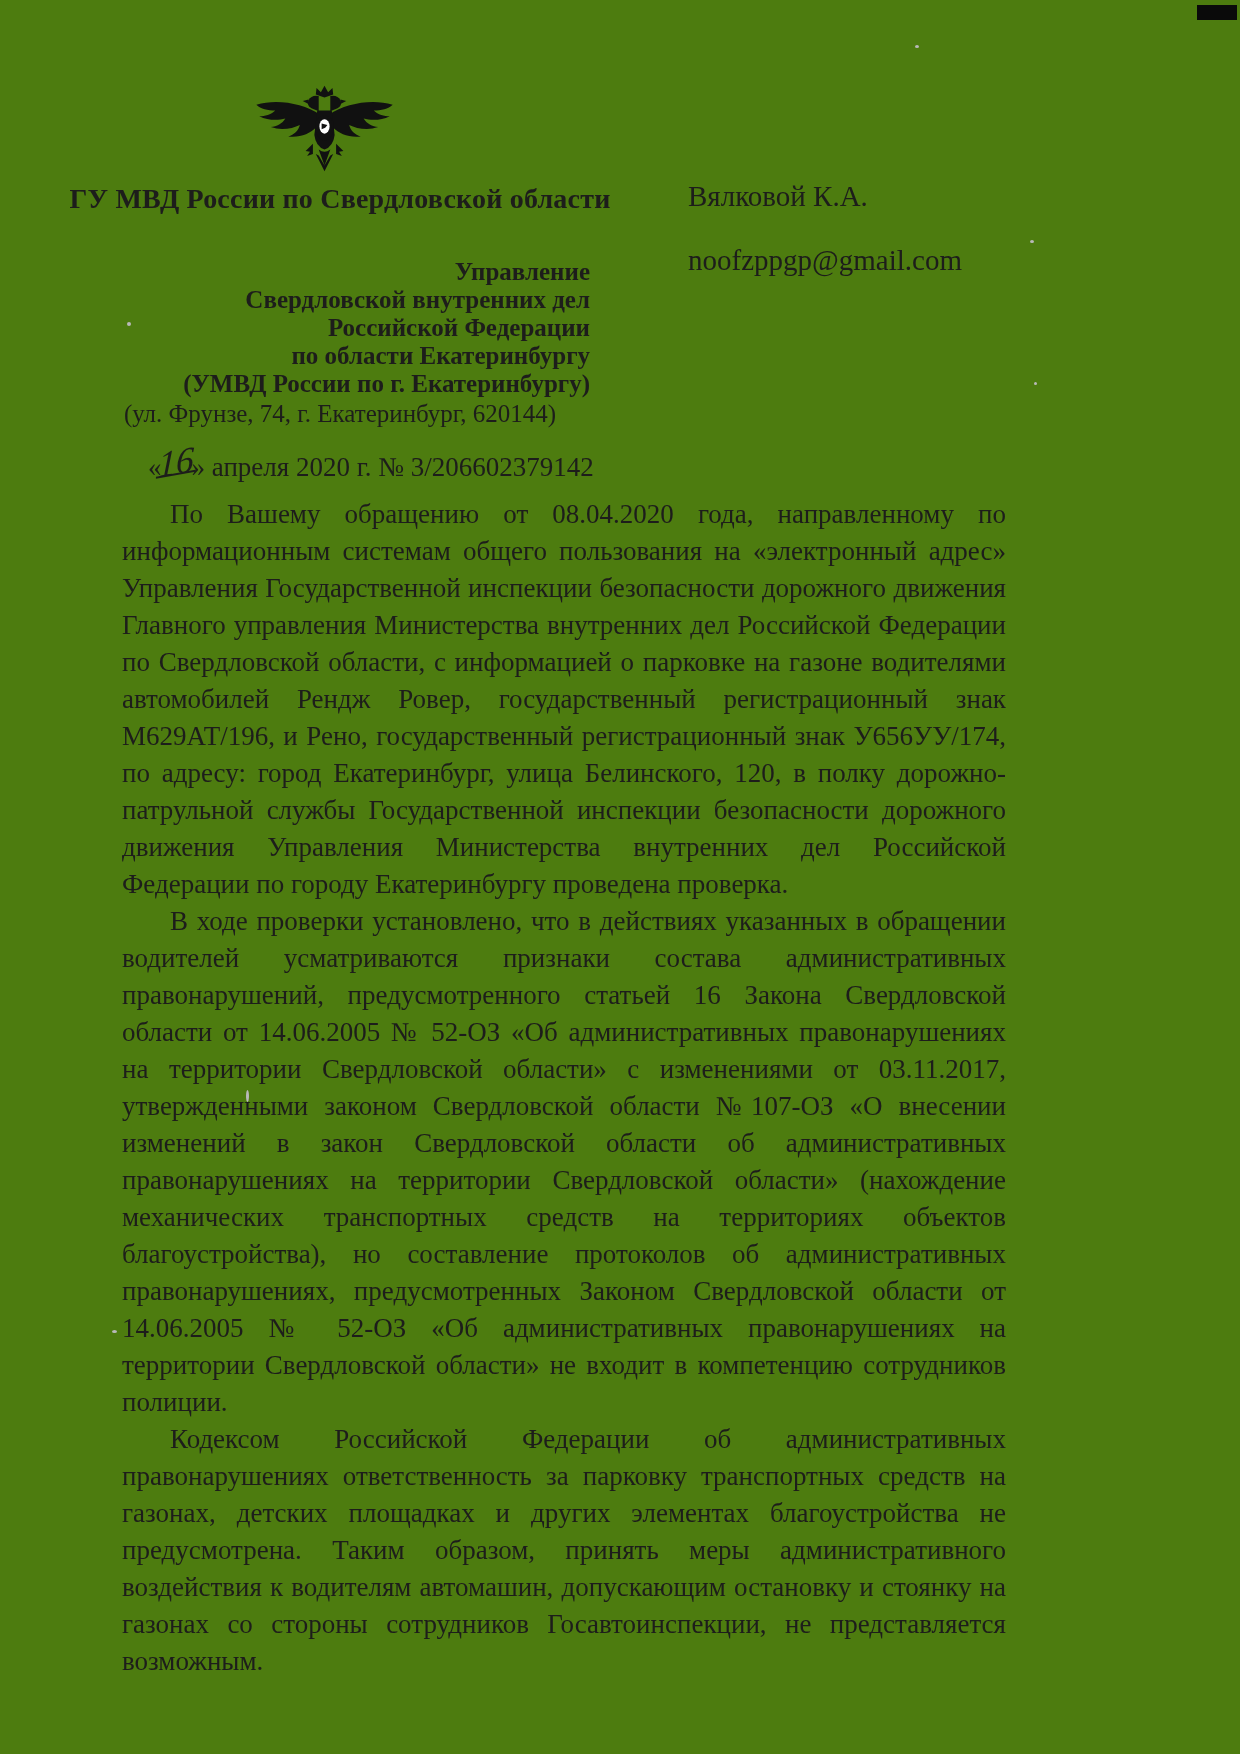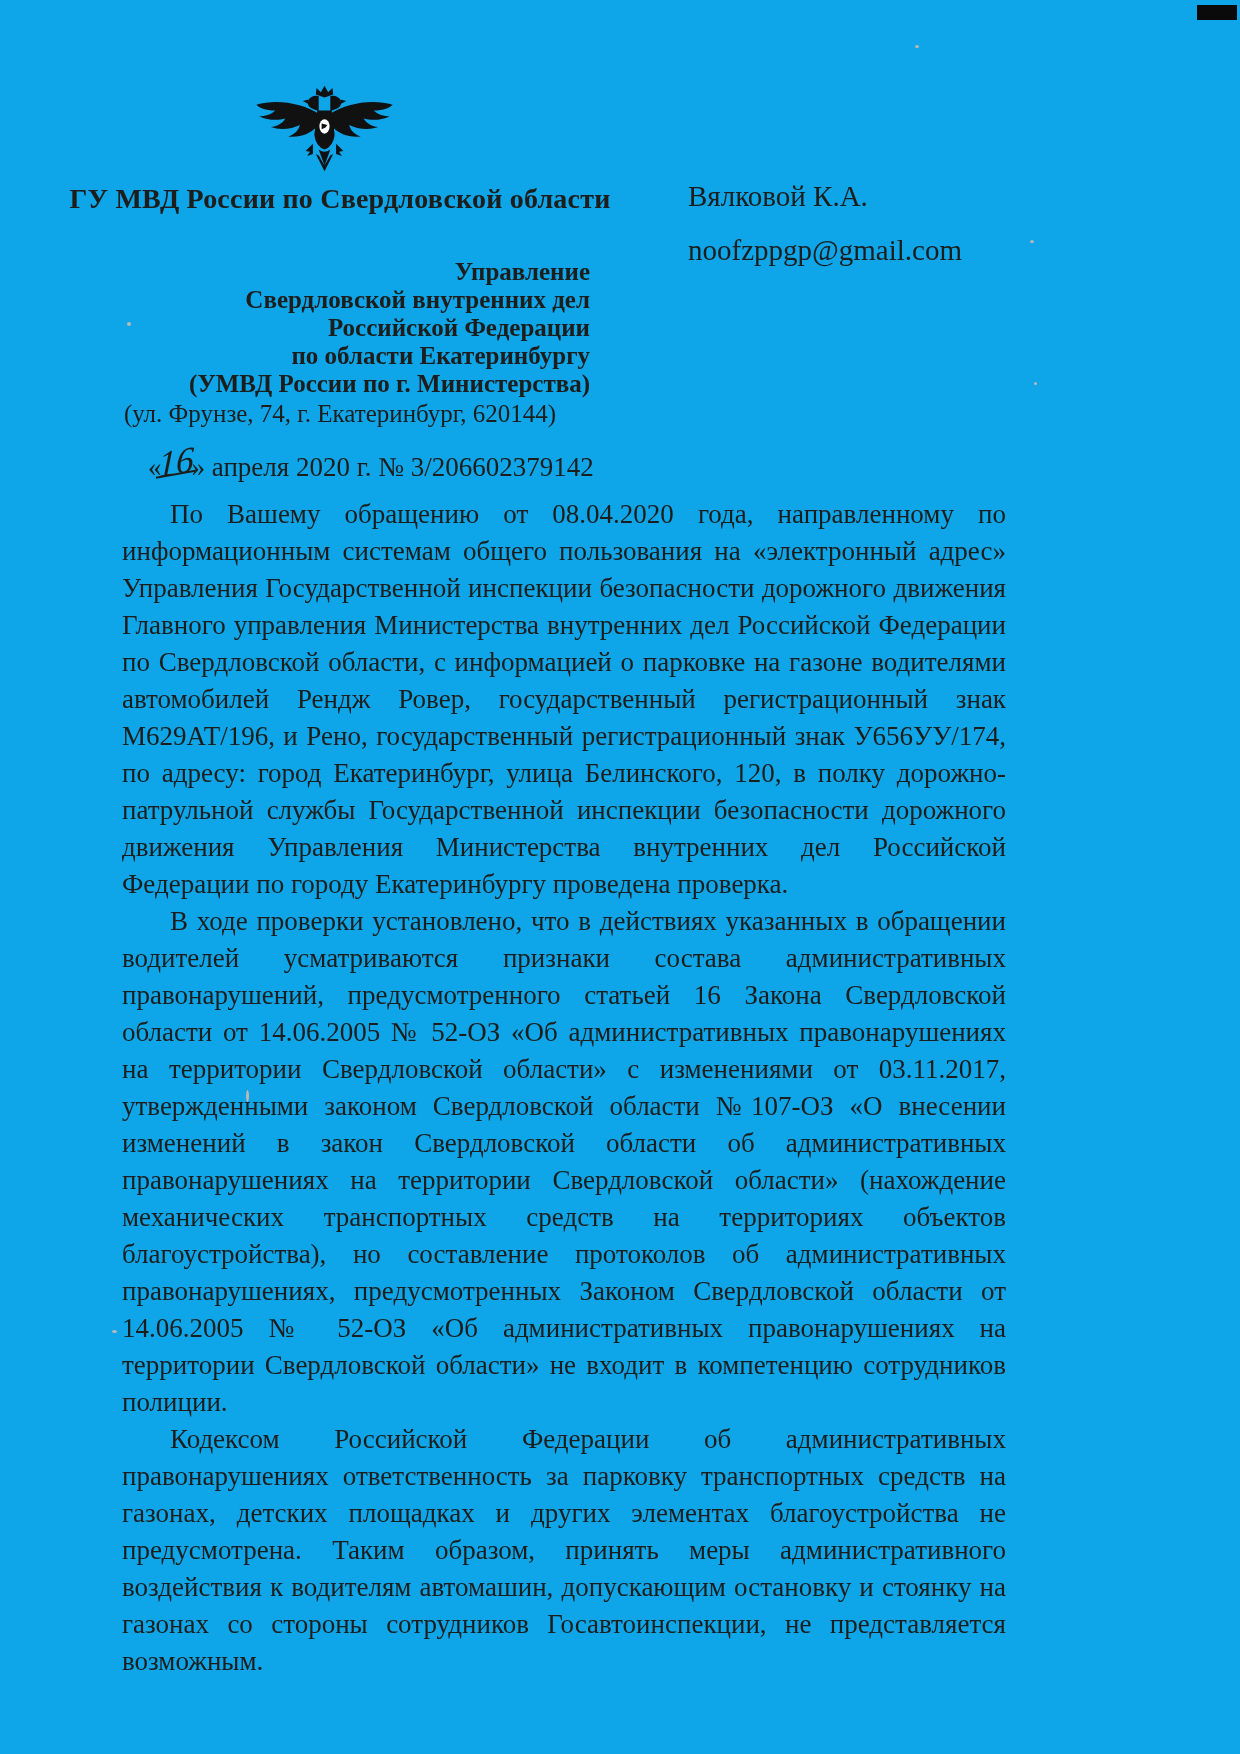--- a/index.html
+++ b/index.html
@@ -1,20 +1,20 @@
 <!DOCTYPE html>
 <html lang="ru"><head>
 <meta charset="utf-8">
 <style>
   html,body{margin:0;padding:0;background:#8a8a8a;}
   .page{
     position:relative;
     width:1240px;height:1754px;
     margin:0 auto;
-    background:#0ea5e9;
+    background:#4d7c0f;
     color:#1d1d1b;
     font-family:"Liberation Serif","DejaVu Serif",serif;
     overflow:hidden;
   }
   
   .noise i{position:absolute;background:#b9b9b9;border-radius:50%;display:block;}
 
   .redaction{
     position:absolute;top:5px;right:3px;width:40px;height:15px;background:#0a0a0a;
   }
@@ -42,21 +42,21 @@
     font-style:italic;
     font-size:36px;
     line-height:20px;
     transform:rotate(-10deg) skewX(-12deg);
     border-bottom:2px solid #1d1d1b;
     padding:0 2px 1px 2px;
     margin:0 -4px 0 -6px;
     position:relative;top:-2px;
   }
   .recipient-name{position:absolute;left:688px;top:180px;font-size:29px;text-align:right;}
-  .recipient-email{position:absolute;left:688px;top:234px;font-size:29px;}
+  .recipient-email{position:absolute;left:688px;top:244px;font-size:29px;}
 
   .body-text{
     position:absolute;left:122px;top:496px;width:884px;
     font-size:27px;line-height:37px;
   }
   .body-text p{
     margin:0;
     text-align:justify;
     text-align-last:left;
     text-indent:48px;
@@ -106,21 +106,21 @@
     </svg>
   </div>
 
   <div class="org-title">ГУ МВД России по Свердловской области</div>
 
   <div class="org-block">
     <div>Управление</div>
     <div>Свердловской внутренних дел</div>
     <div>Российской Федерации</div>
     <div>по области Екатеринбургу</div>
-    <div>(УМВД России по г. Министерства)</div>
+    <div>(УМВД России по г. Екатеринбургу)</div>
   </div>
 
   <div class="org-address">(ул. Фрунзе, 74, г. Екатеринбург, 620144)</div>
 
   <div class="date-line"><span>«</span><span class="hand">16</span><span>»</span><span> апреля 2020 г. № 3/206602379142</span></div>
 
   <div class="recipient-name">Вялковой К.А.</div>
 
   <div class="recipient-email">noofzppgp@gmail.com</div>
 

